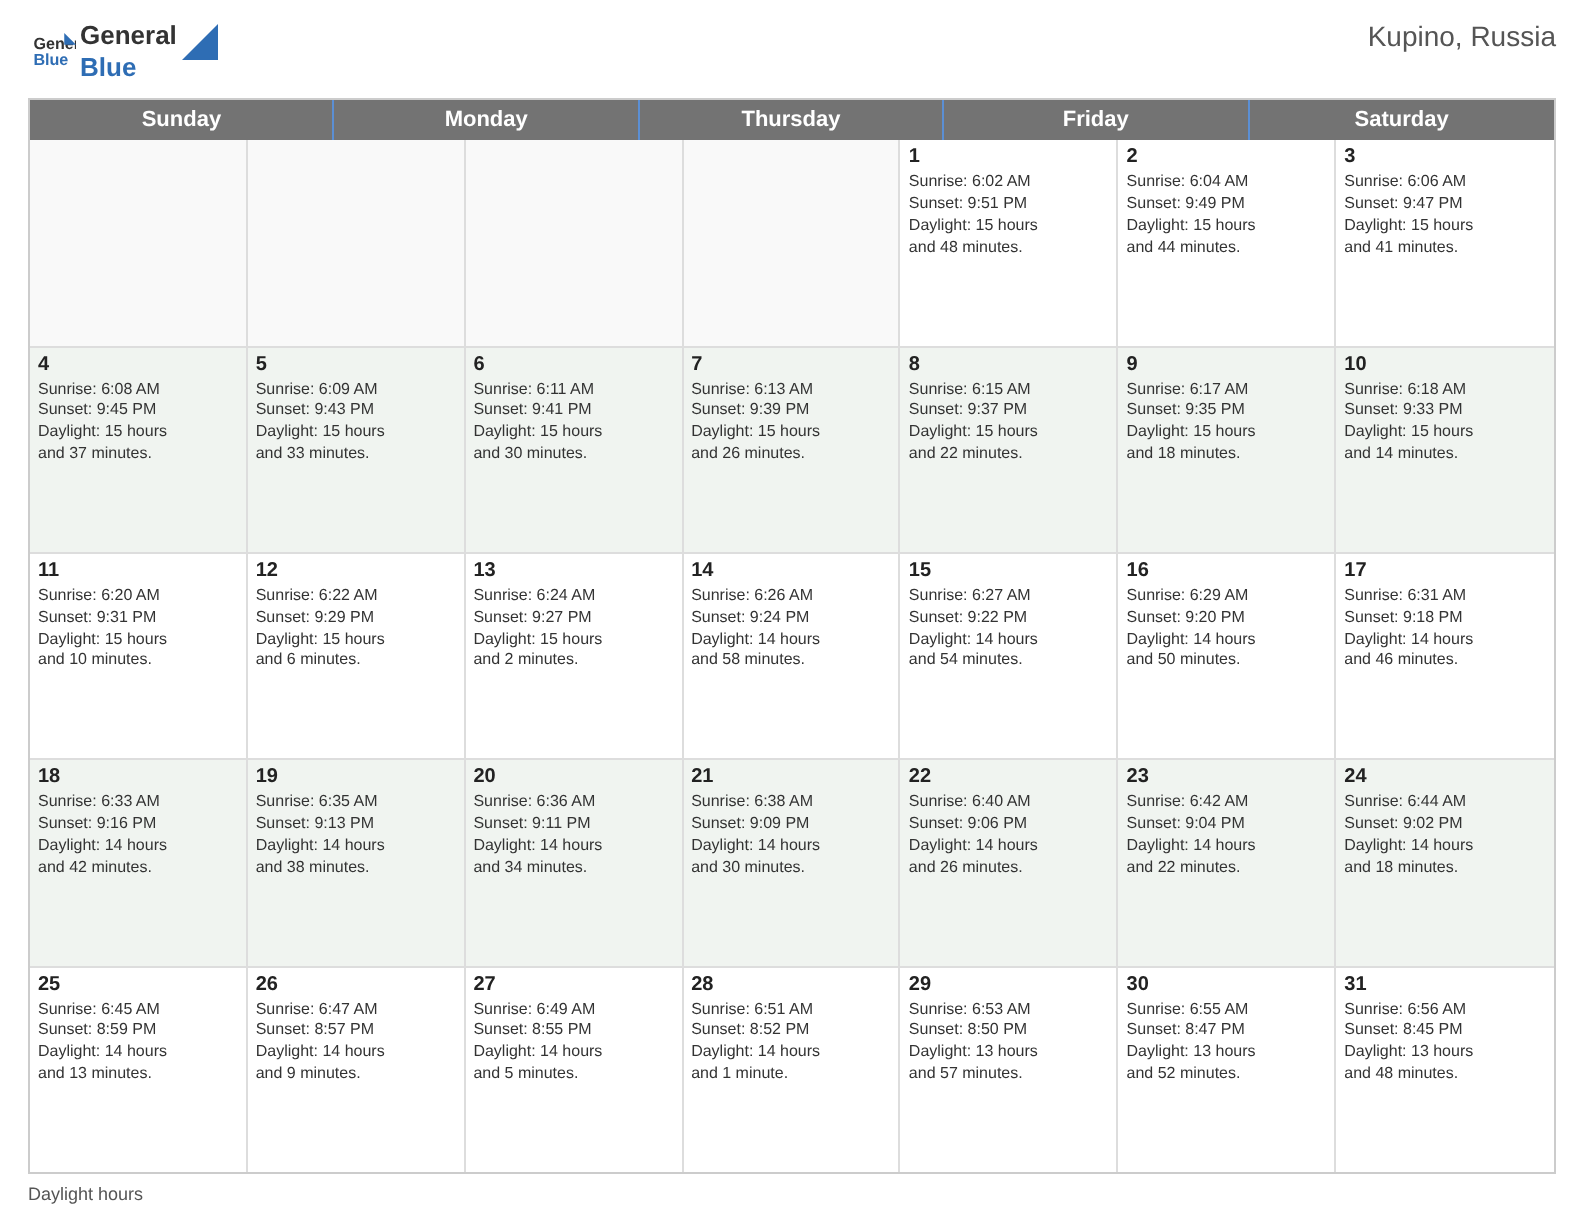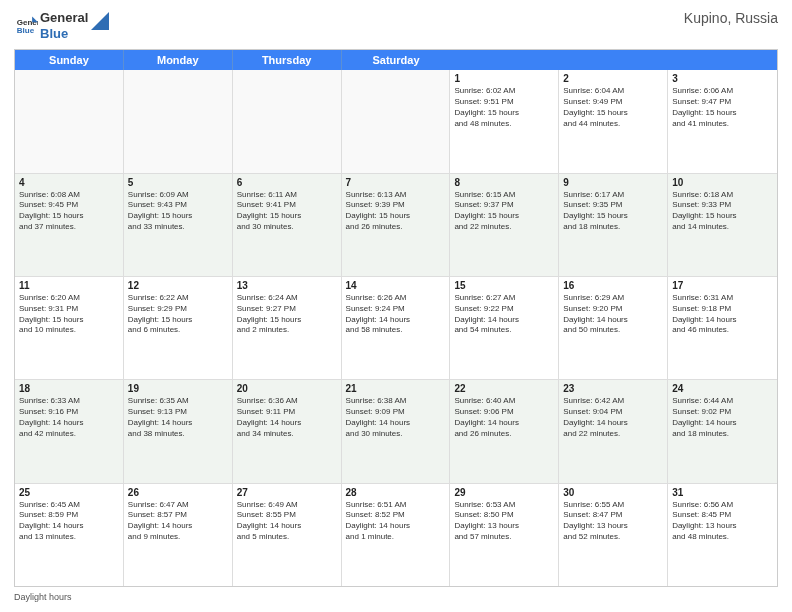--- a/index.html
+++ b/index.html
@@ -47,22 +47,22 @@
       color: #555;
     }
     .calendar {
       flex: 1;
       display: flex;
       flex-direction: column;
       border: 1px solid #ccc;
     }
     .cal-header {
       display: grid;
-      grid-template-columns: repeat(7, 1fr);
-      background: #3b82f6;
+      grid-template-columns: repeat(5, 1fr);
+      background: #737373;
     }
     .cal-header-cell {
       color: #fff;
       font-size: 11px;
       font-weight: bold;
       text-align: center;
       padding: 4px 2px;
       border-right: 1px solid #5b8fd4;
     }
     .cal-header-cell:last-child { border-right: none; }
@@ -129,20 +129,21 @@
     <div class="title-block">
       <div class="location">Kupino, Russia</div>
     </div>
   </div>
 
   <div class="calendar">
     <div class="cal-header">
       <div class="cal-header-cell">Sunday</div>
       <div class="cal-header-cell">Monday</div>
       <div class="cal-header-cell">Thursday</div>
+      <div class="cal-header-cell">Friday</div>
       <div class="cal-header-cell">Saturday</div>
     </div>
     <div class="cal-body" id="cal-body">
     <div class="cal-row">
           <div class="cal-cell empty"></div>
           <div class="cal-cell empty"></div>
           <div class="cal-cell empty"></div>
           <div class="cal-cell empty"></div>
           <div class="cal-cell">
             <div class="day-number">1</div>

